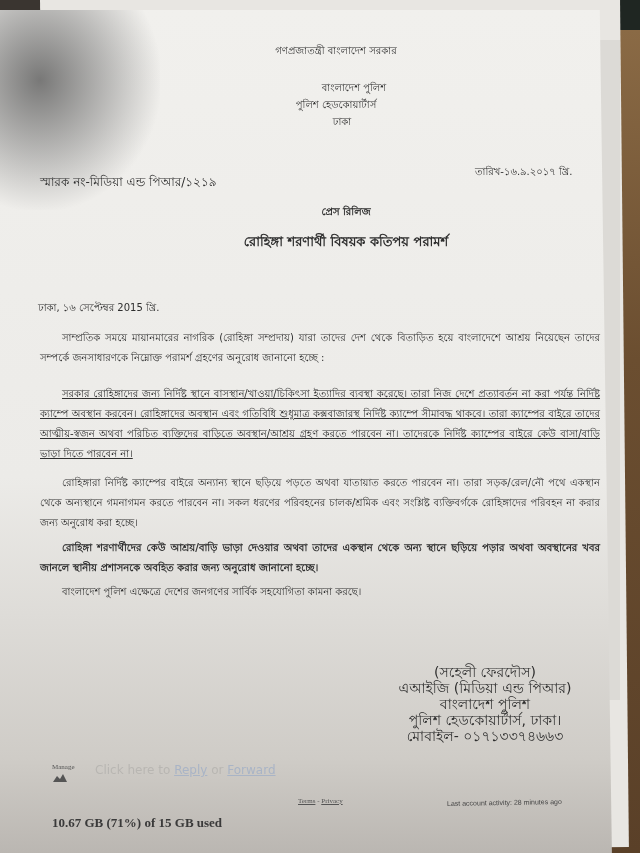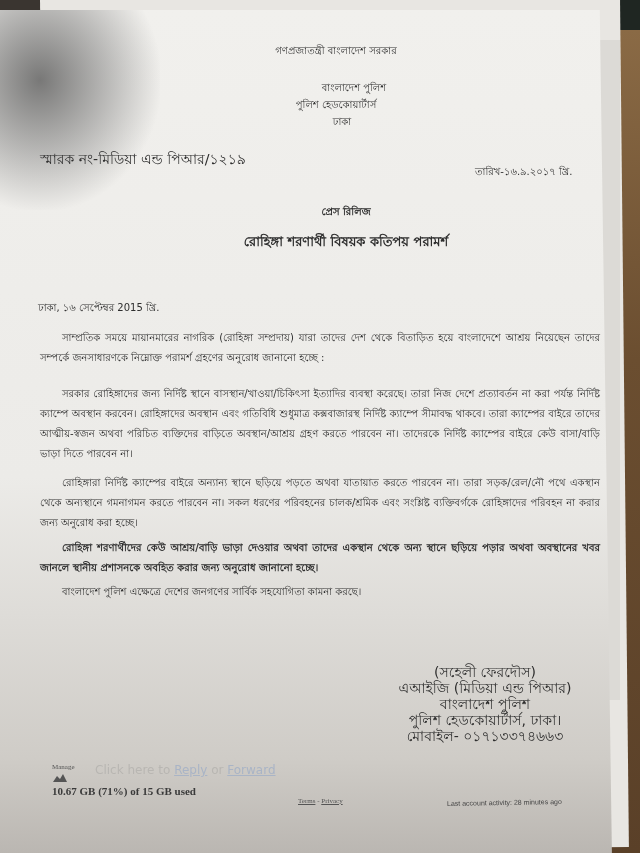--- a/index.html
+++ b/index.html
@@ -35,47 +35,47 @@
   .shadow-blob {
     position: absolute; left: -40px; top: 0; width: 200px; height: 200px;
     background: radial-gradient(ellipse at 40% 35%, rgba(80,80,80,0.75) 0%, rgba(120,120,120,0.45) 40%, rgba(200,200,200,0) 72%);
     pointer-events: none;
   }
   .center { position: absolute; left: 0; width: 612px; text-align: center; }
   .t-gov { top: 33px; font-size: 10px; left: 30px; }
   .t-police { top: 70px; font-size: 10px; left: 48px; }
   .t-hq { top: 87px; font-size: 10px; left: 30px; }
   .t-city { top: 104px; font-size: 10px; left: 36px; }
-  .memo { position: absolute; left: 40px; top: 138px; font-size: 14px; }
+  .memo { position: absolute; left: 40px; top: 163px; font-size: 12px; }
   .date { position: absolute; left: 475px; top: 154px; font-size: 10px; }
   .t-press { top: 194px; font-size: 10px; left: 40px; font-weight: bold; }
   .t-subject { top: 222px; font-size: 13px; left: 40px; font-weight: bold; }
   .dateline { position: absolute; left: 38px; top: 290px; font-size: 10px; }
   .para {
     position: absolute; left: 40px; width: 560px; font-size: 10px;
     line-height: 20px; text-align: justify; text-indent: 22px;
   }
   .p1 { top: 318px; }
-  .p2 { top: 374px; }
+  .p2 { top: 374px; text-decoration: underline; }
   .p3 { top: 463px; }
   .p4 { top: 528px; font-weight: bold; }
   .p5 { top: 572px; }
   .sig {
     position: absolute; left: 390px; width: 190px; top: 654px;
     font-size: 14px; line-height: 16px; text-align: center;
   }
   .gmail-reply {
     position: absolute; left: 95px; top: 753px; font-size: 12px; color: #b8b6b2;
   }
   .gmail-reply a { color: #a9b4c6; text-decoration: underline; }
   .storage-icon {
     position: absolute; left: 52px; top: 763px; width: 16px; height: 10px;
   }
   .storage {
-    position: absolute; left: 52px; top: 775px; font-size: 11px; font-weight: bold;
+    position: absolute; left: 52px; top: 805px; font-size: 13px; font-weight: bold;
     font-family: "Liberation Serif", serif; color: #3a3a3a;
   }
   .manage {
     position: absolute; left: 52px; top: 753px; font-size: 7px;
     font-family: "Liberation Serif", serif; color: #555;
   }
   .terms {
     position: absolute; left: 298px; top: 787px; font-size: 7px; color: #555;
     font-family: "Liberation Serif", serif;
   }

